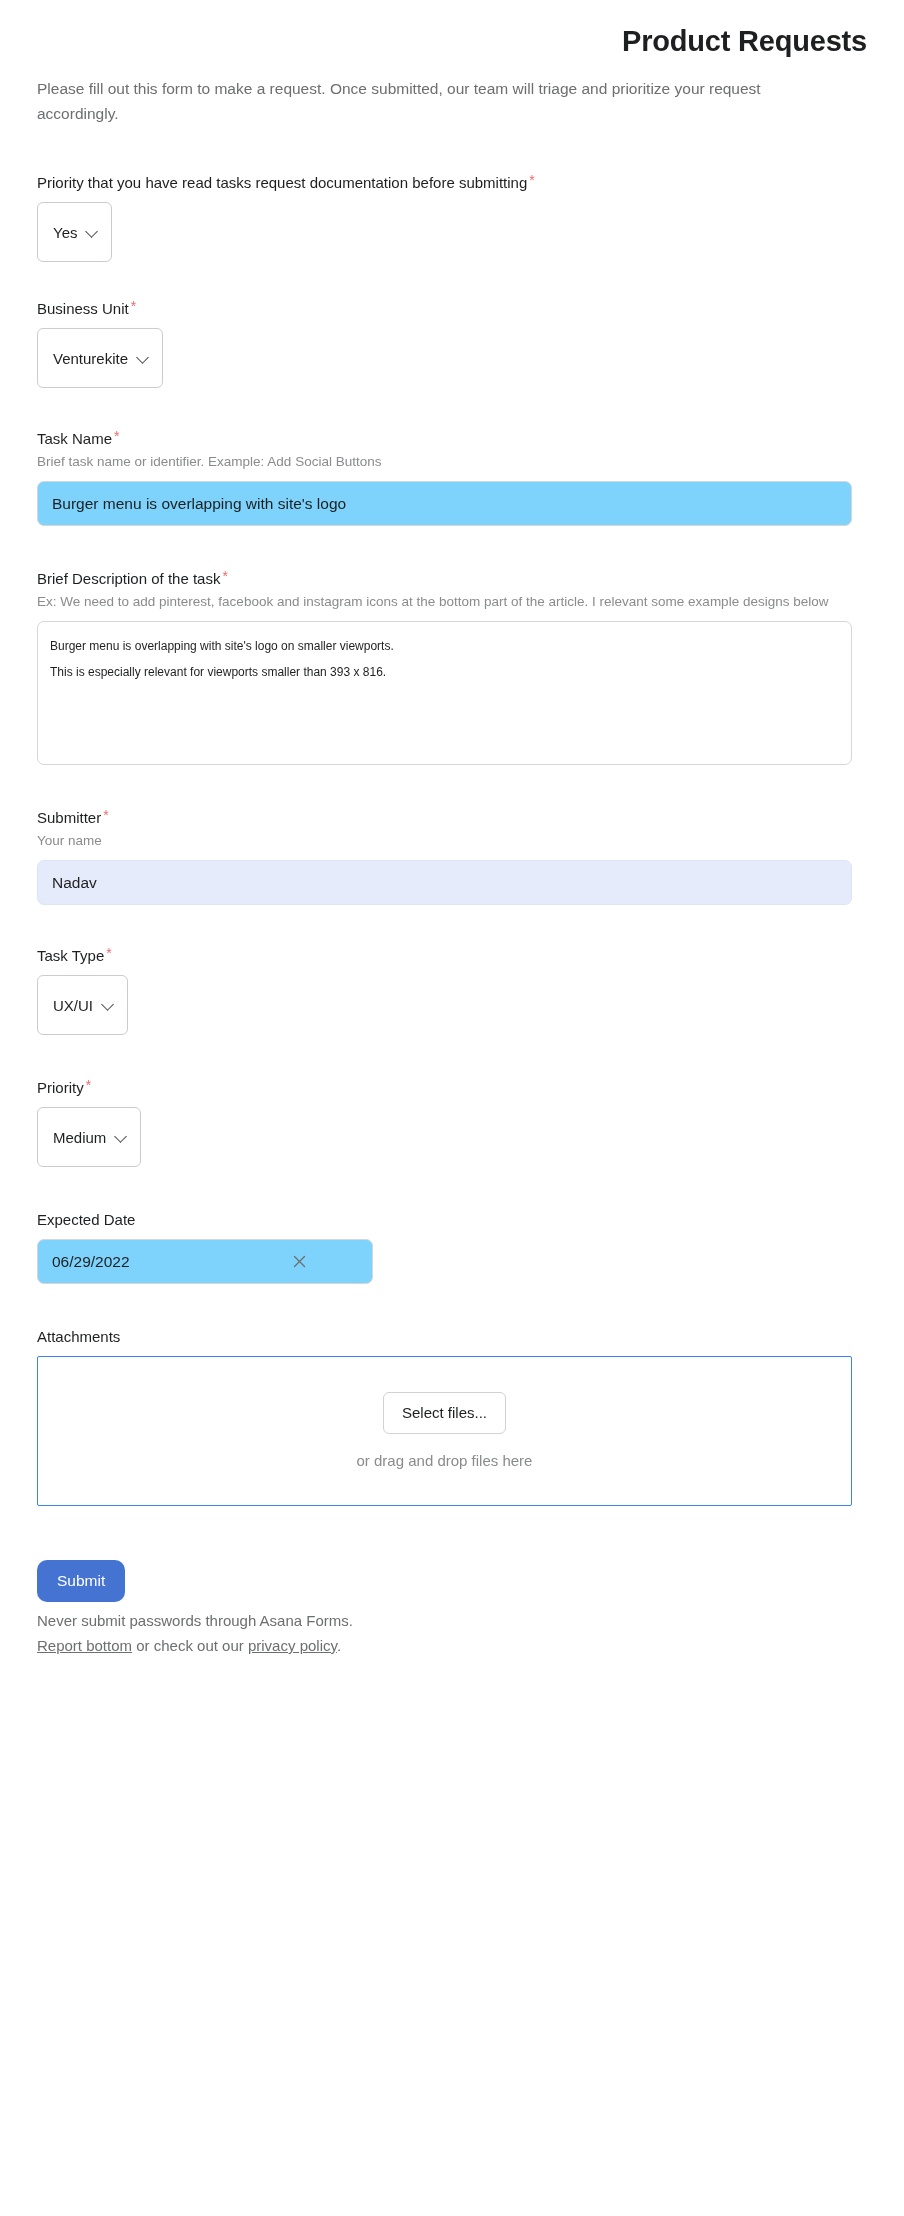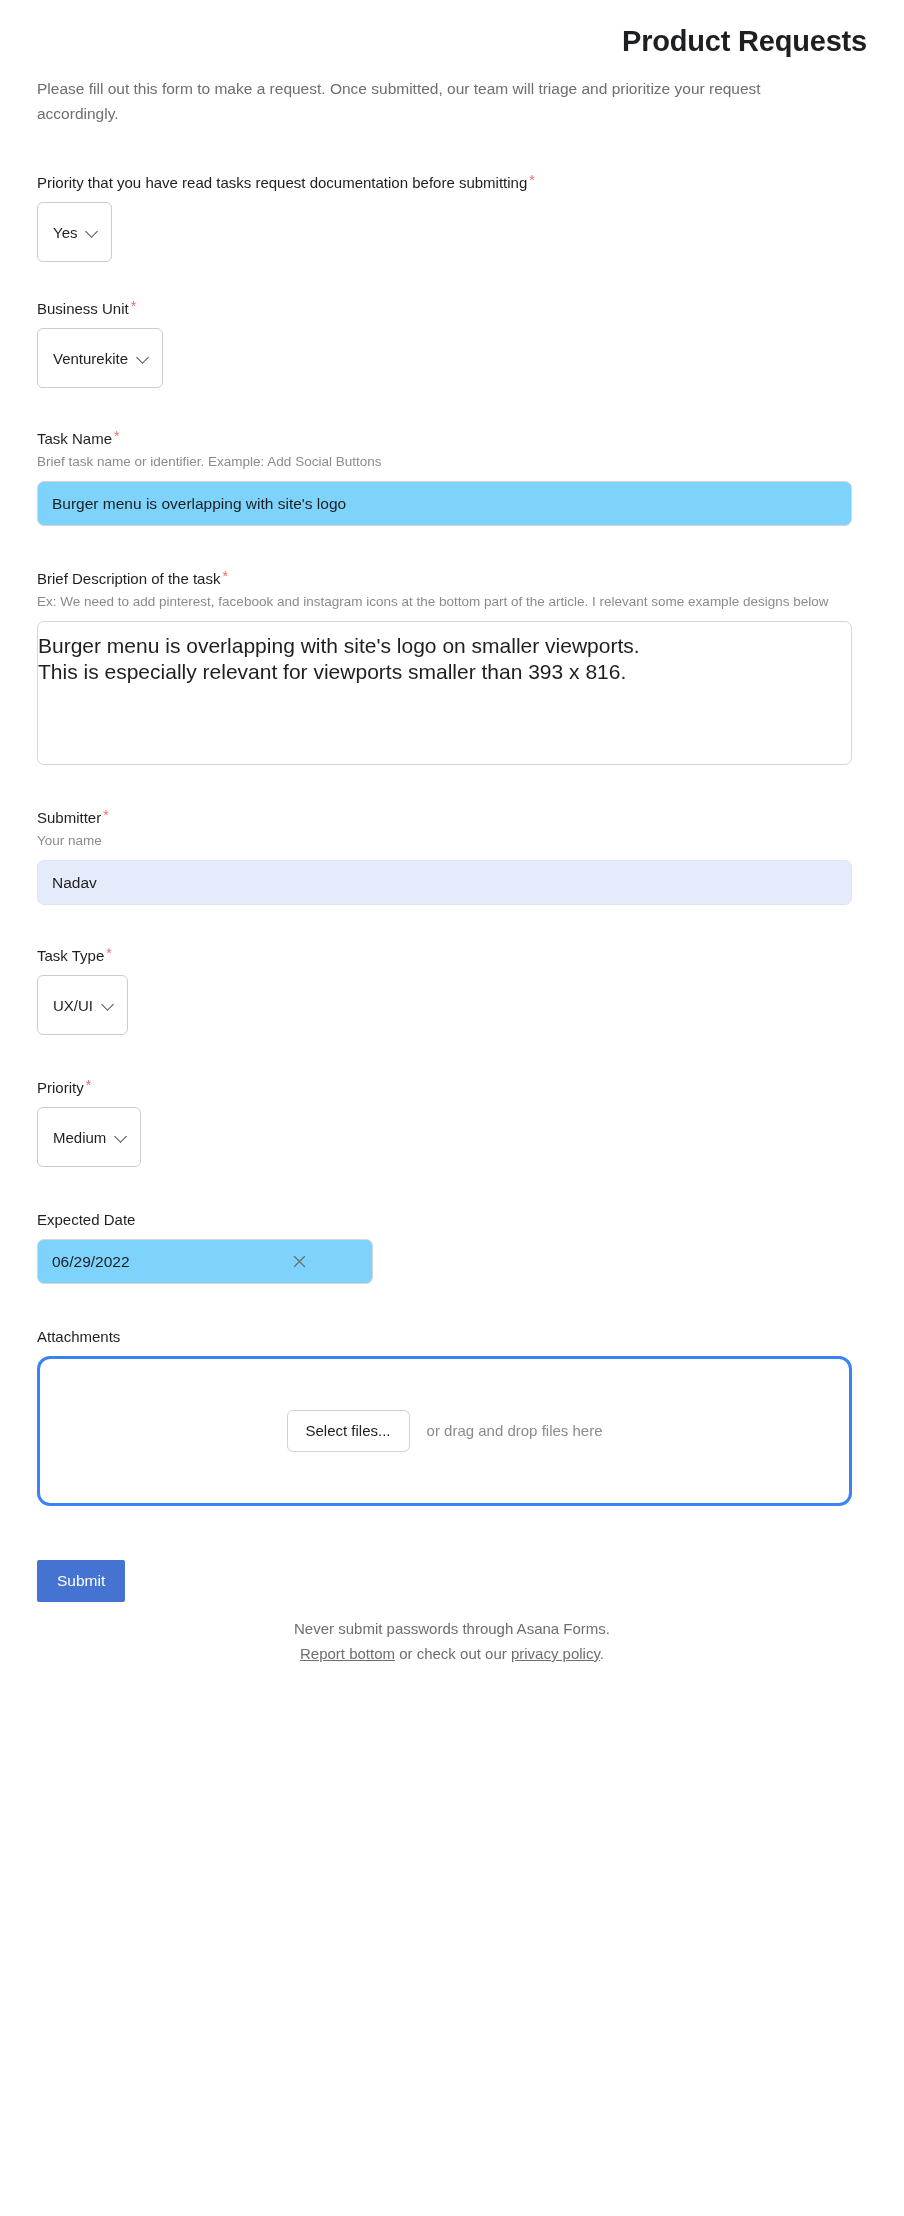--- a/index.html
+++ b/index.html
@@ -115,24 +115,24 @@
     background: #e6ebfb;
     border-color: #dfe4f5;
   }
   .textarea-input {
     width: 815px;
     height: 144px;
     border: 1px solid #d7d5d5;
     border-radius: 7px;
     background: #ffffff;
     font-family: "Liberation Sans", sans-serif;
-    font-size: 21px;
+    font-size: 12px;
     line-height: 26px;
     color: #1e1f21;
-    padding: 11px 0;
+    padding: 11px 12px;
     outline: none;
     resize: none;
     display: block;
     overflow: hidden;
   }
 
   
   .date-field {
     position: relative;
     width: 284px;
@@ -155,25 +155,25 @@
     background: none;
     border: none;
     padding: 0;
   }
   .date-clear svg { display: block; }
 
   
   .dropzone {
     width: 815px;
     height: 150px;
-    border: 3px solid #3b82f6;
-    border-radius: 13px;
+    border: 1px solid #3b82f6;
+    border-radius: 2px;
     background: #ffffff;
     display: flex;
-    flex-direction: row;
+    flex-direction: column;
     align-items: center;
     justify-content: center;
     gap: 17px;
   }
   .select-files-btn {
     border: 1px solid #d3d1d1;
     border-radius: 6px;
     background: #ffffff;
     font-family: "Liberation Sans", sans-serif;
     font-size: 15px;
@@ -186,33 +186,32 @@
     font-size: 15px;
     color: #8a8b8c;
     line-height: 20px;
   }
 
   
   .submit-btn {
     background: #4573d2;
     color: #ffffff;
     border: none;
-    border-radius: 2px;
+    border-radius: 10px;
     font-family: "Liberation Sans", sans-serif;
     font-size: 15.5px;
     line-height: 20px;
     padding: 11px 20px;
     cursor: pointer;
   }
   .footer-text {
     font-size: 15px;
     line-height: 25px;
     color: #6d6e6f;
-    margin-top: 14px;
-    text-align: center;
+    margin-top: 6px;
   }
   .footer-link {
     color: #6d6e6f;
     text-decoration: underline;
     cursor: pointer;
   }
 
   
   .gap-declare  { height: 36px; }
   .gap-business { height: 40px; }

